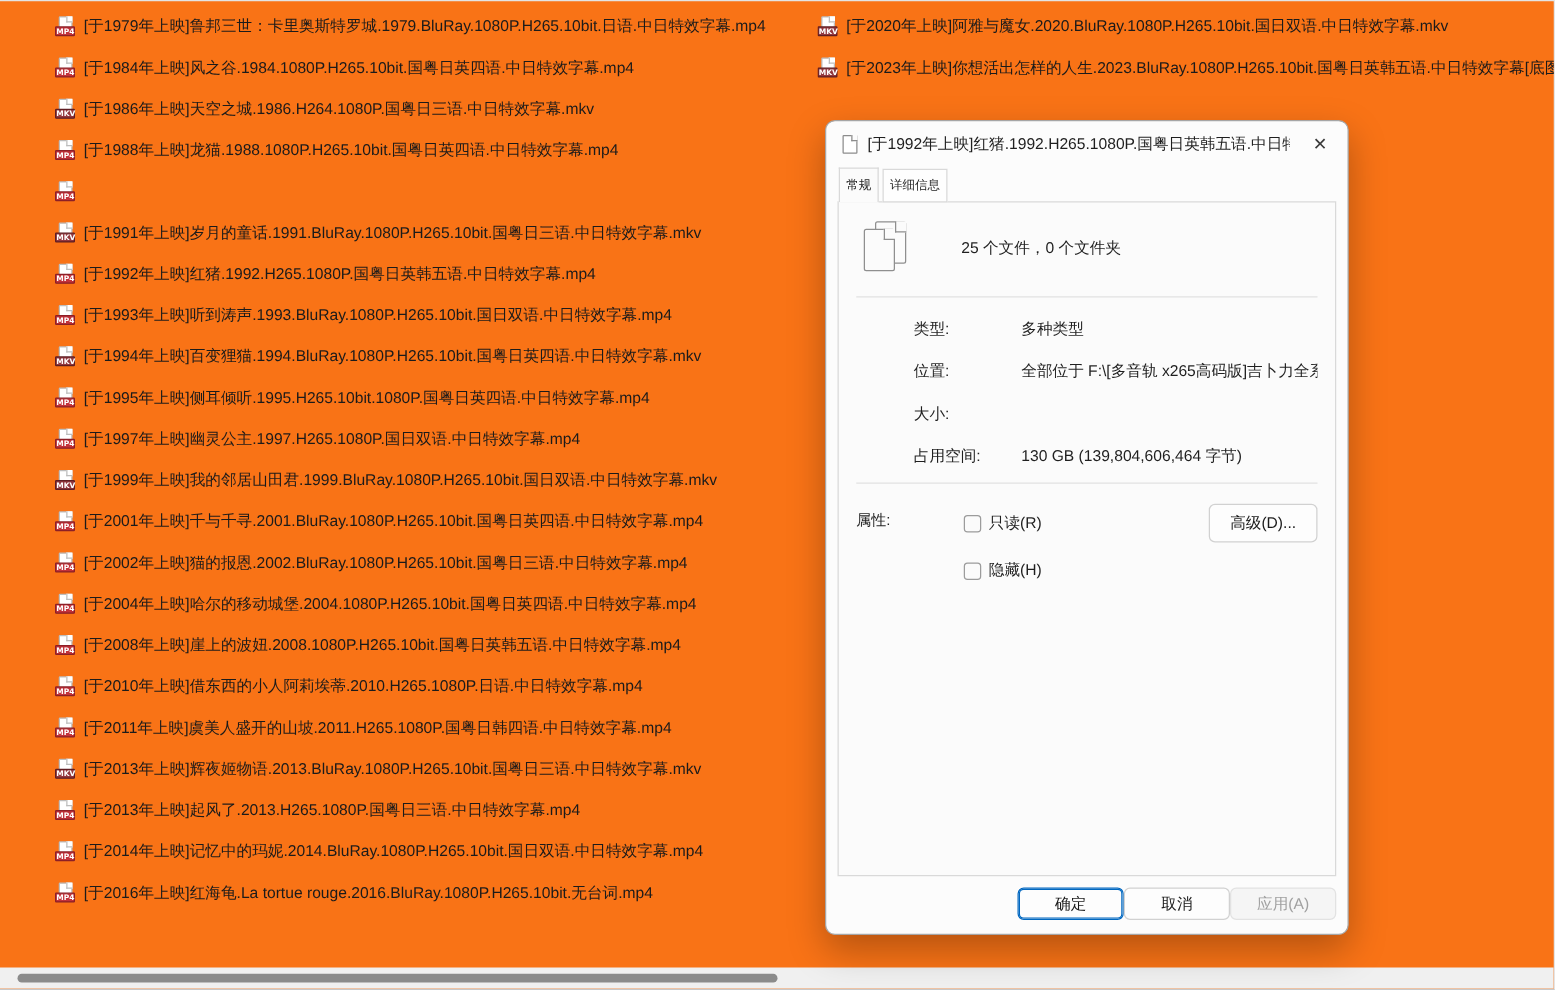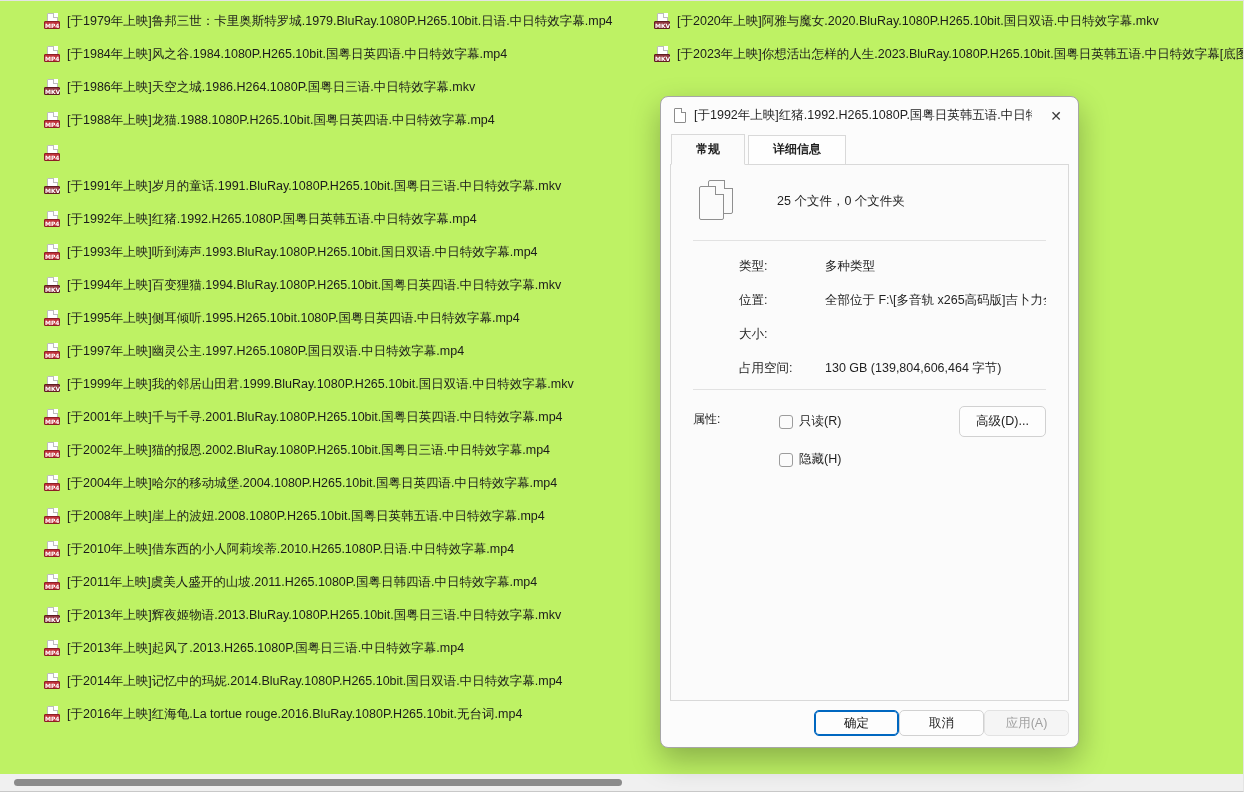--- a/index.html
+++ b/index.html
@@ -1,18 +1,18 @@
 <!DOCTYPE html>
 <html><head>
 <meta charset="utf-8">
 <style>
   * { margin:0; padding:0; box-sizing:border-box; }
   html,body { width:1244px; height:792px; background:#fff; }
   body { font-family:"Liberation Sans","DejaVu Sans",sans-serif; color:#1f1f1f; }
-  #screen { position:relative; width:1244px; height:792px; background:#bef264;
+  #screen { position:relative; width:1244px; height:792px; background:#f97316;
             border-top:1px solid #e4e4e4; border-right:1px solid #e4e4e4;
             border-bottom:1px solid #c8c8c8; overflow:hidden; }
 
   
   .file-col { position:absolute; top:4px; overflow:hidden; }
   #colL { left:44px; width:604px; }
   #colR { left:654px; width:609px; }
   .file-row { height:33px; display:flex; align-items:center; gap:6px; white-space:nowrap; cursor:default; }
   .file-name { font-size:12.5px; color:#1b1b1b; }
   .file-icon { position:relative; width:17px; height:17px; flex:0 0 17px; }
@@ -37,24 +37,24 @@
             box-shadow:0 12px 30px rgba(0,0,0,.28); display:flex; flex-direction:column; overflow:hidden; }
   .titlebar { height:37px; flex:0 0 37px; display:flex; align-items:center; padding:0 6px 0 13px; gap:8px; }
   .doc-icon { position:relative; width:12px; height:15px; background:#fff; border:1px solid #8c8c8c; border-radius:1px; flex:0 0 12px; }
   .doc-icon::before { content:""; position:absolute; top:-1px; right:-1px; width:4px; height:4px;
             background:#fcfcfc; border-left:1px solid #8c8c8c; border-bottom:1px solid #8c8c8c; }
   .title { flex:1; font-size:12.5px; white-space:nowrap; overflow:hidden; }
   .close { width:32px; height:26px; border:none; background:transparent; font-size:14px; color:#3a3a3a;
            cursor:default; border-radius:4px; font-family:inherit; }
   .tabs { flex:0 0 27px; display:flex; align-items:flex-end; padding-left:10px; gap:3px;
           position:relative; z-index:2; margin-bottom:-1px; }
-  .tab { font-size:12px; padding:5px 24px 6px; background:#fefefe;
-         border:1px solid #d9d9d9; border-bottom:1px solid #d9d9d9; cursor:default;font-weight:bold; }
+  .tab { font-size:10px; padding:5px 5px 6px; background:#fefefe;
+         border:1px solid #d9d9d9; border-bottom:1px solid #d9d9d9; cursor:default; }
   .tab.active { background:#fbfbfb; border-bottom-color:#fbfbfb; padding-top:6px; }
-  .page { flex:1; margin:0 9px; background:#fbfbfb; border:1px solid #d9d9d9; padding:14px 22px 0; overflow:hidden; }
+  .page { flex:1; margin:0 9px; background:#fbfbfb; border:1px solid #d9d9d9; padding:14px 14px 0; overflow:hidden; }
 
   .summary { display:flex; align-items:center; gap:42px; height:44px; }
   .multi-doc { position:relative; width:36px; height:42px; flex:0 0 36px; margin-left:6px; }
   .multi-doc span { position:absolute; width:25px; height:34px; background:#fbfbfb;
                     border:1.4px solid #8f8f8f; border-radius:2px; }
   .multi-doc .d-back  { left:9px; top:0; }
   .multi-doc .d-front { left:0; top:6px; }
   .multi-doc span::before { content:""; position:absolute; top:-1.4px; right:-1.4px; width:8px; height:8px;
                     background:#fbfbfb; border-left:1.4px solid #8f8f8f; border-bottom:1.4px solid #8f8f8f; }
   .summary-text { font-size:12.5px; }

